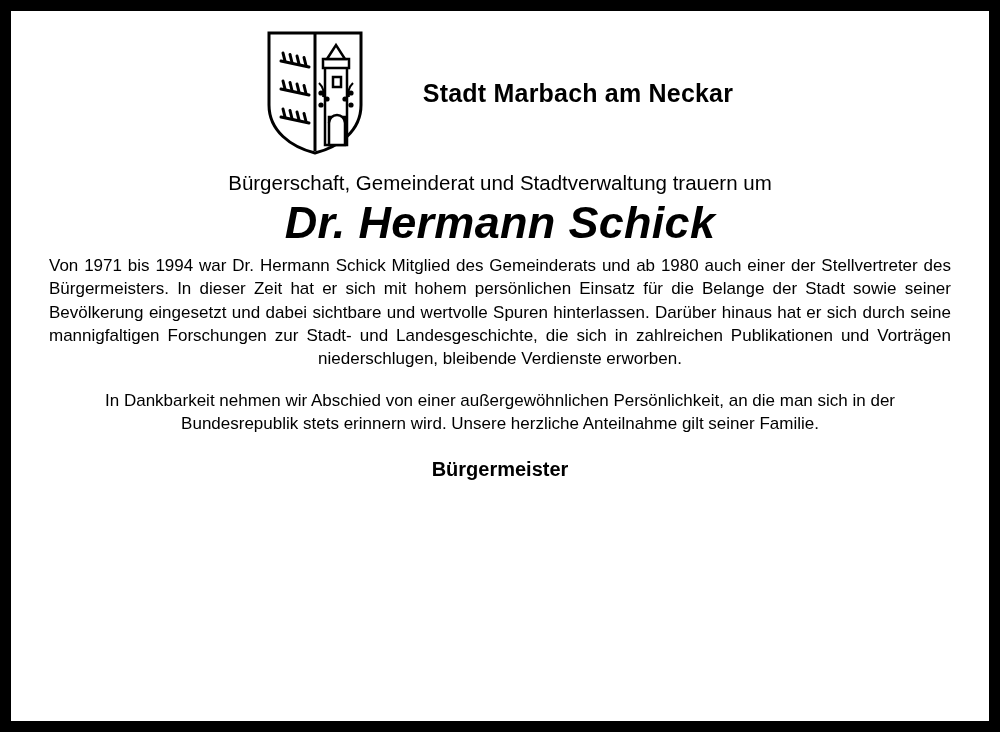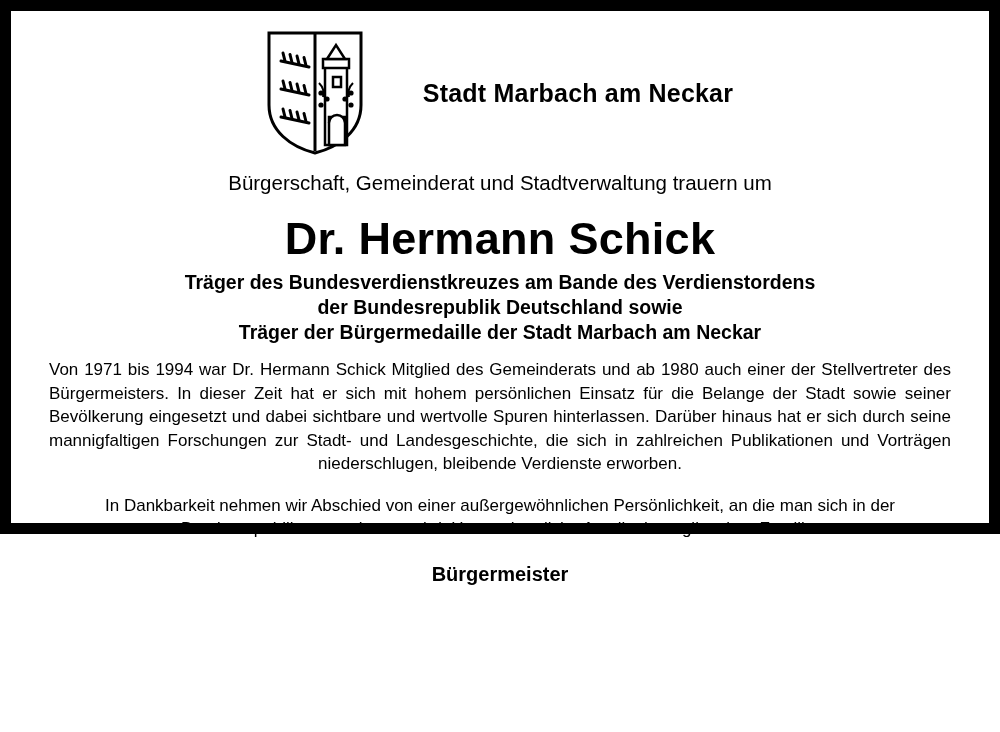--- a/index.html
+++ b/index.html
@@ -10,21 +10,21 @@
   body {
     width: 1000px;
     height: 732px;
     font-family: "Liberation Sans", sans-serif;
     color: #000000;
     overflow: hidden;
   }
   .obituary {
     box-sizing: border-box;
     width: 1000px;
-    height: 534px;
+    height: 732px;
     border: 11px solid #000000;
     background: #ffffff;
     padding: 14px 38px 10px 38px;
     display: flex;
     flex-direction: column;
     align-items: center;
   }
 
   
   .crest-row {
@@ -45,31 +45,32 @@
     font-size: 25px;
     font-weight: bold;
     letter-spacing: 0.2px;
     white-space: nowrap;
   }
 
   
   .mourn-line {
     font-size: 20.5px;
     text-align: center;
-    margin-bottom: 20px;
+    margin-bottom: 4px;
   }
 
   
   .deceased-name {
     font-size: 45px;
     font-weight: bold;
     text-align: center;
     letter-spacing: 0.3px;
     line-height: 1.08;
     margin-bottom: 6px;
+    font-style: italic;
   }
 
   
   .honours {
     text-align: center;
     font-size: 19.5px;
     font-weight: bold;
     line-height: 1.28;
     margin-bottom: 14px;
   }
@@ -158,25 +159,20 @@
         </g>
       </svg>
     </div>
     <div class="city-name">Stadt Marbach am Neckar</div>
   </div>
 
   <div class="mourn-line">Bürgerschaft, Gemeinderat und Stadtverwaltung trauern um</div>
 
   <div class="deceased-name">Dr. Hermann Schick</div>
 
-  <div class="honours">
-    <div>Träger des Bundesverdienstkreuzes am Bande des Verdienstordens</div>
-    <div>der Bundesrepublik Deutschland sowie</div>
-    <div>Träger der Bürgermedaille der Stadt Marbach am Neckar</div>
-  </div>
 
   <div class="body-text">
     <p class="para justified">Von 1971 bis 1994 war Dr. Hermann Schick Mitglied des Gemeinderats und ab 1980 auch einer der Stellvertreter des Bürgermeisters. In dieser Zeit hat er sich mit hohem persönlichen Einsatz für die Belange der Stadt sowie seiner Bevölkerung eingesetzt und dabei sichtbare und wertvolle Spuren hinterlassen. Darüber hinaus hat er sich durch seine mannigfaltigen Forschungen zur Stadt- und Landesgeschichte, die sich in zahlreichen Publikationen und Vorträgen niederschlugen, bleibende Verdienste erworben.</p>
     <p class="para">In Dankbarkeit nehmen wir Abschied von einer außergewöhnlichen Persönlichkeit, an die man sich in der Bundesrepublik stets erinnern wird. Unsere herzliche Anteilnahme gilt seiner Familie.</p>
   </div>
 
   <div class="signature">
     <div class="sig-role">Bürgermeister</div>
   </div>
 

